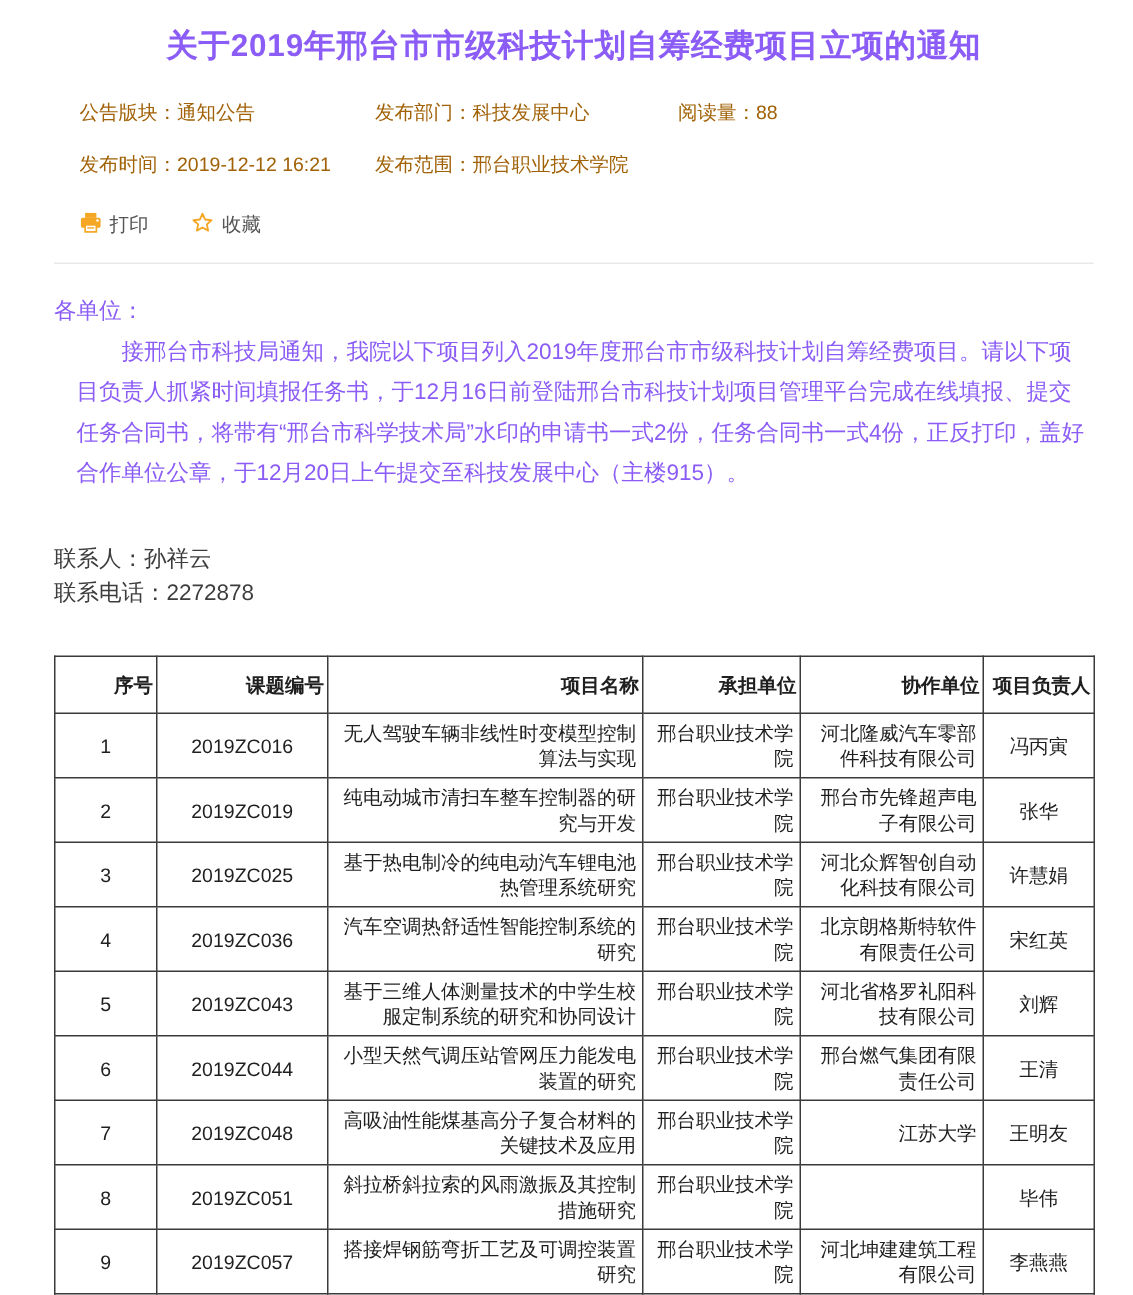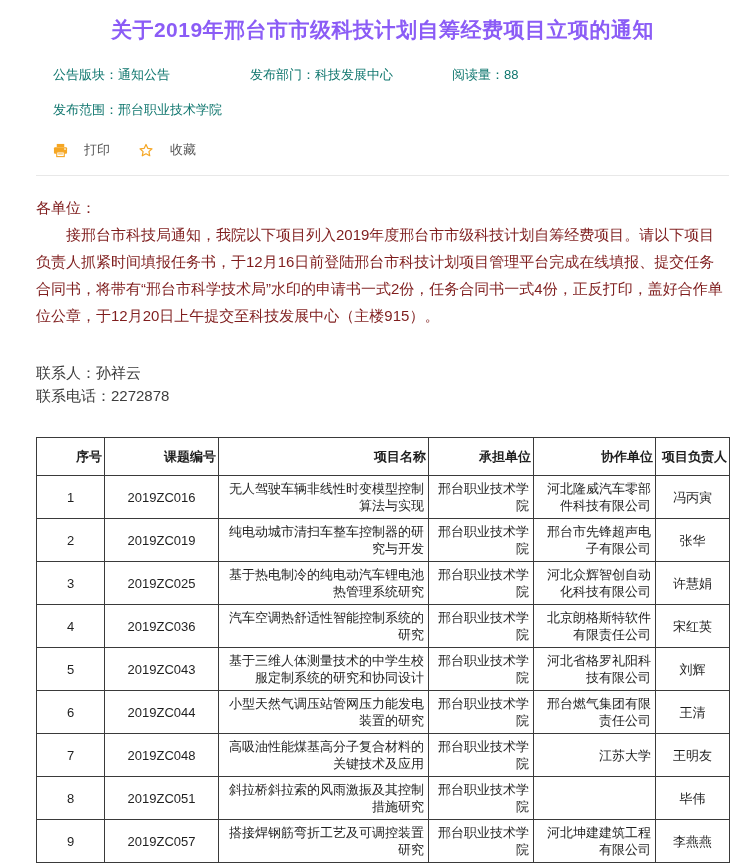--- a/index.html
+++ b/index.html
@@ -22,45 +22,45 @@
     letter-spacing: 0.5px;
   }
 
   
   .meta {
     margin: 22px 0 0 17px;
     display: grid;
     grid-template-columns: 197px 202px 1fr;
     row-gap: 17px;
     font-size: 13px;
-    color: #0f766e;
+    color: #a16207;
   }
 
   
   .actions {
     margin: 22px 0 0 17px;
     display: flex;
     align-items: center;
     gap: 28px;
     font-size: 13px;
     color: #555555;
   }
-  .action { display: inline-flex; align-items: center; gap: 16px; cursor: pointer; font-family: Liberation Serif, serif; }
+  .action { display: inline-flex; gap: 5px; cursor: pointer; font-family: Liberation Serif, serif; }
   .action svg { display: block; }
 
   .divider {
     border: none;
     border-top: 1px solid #e8e8e8;
     margin-top: 16px;
   }
 
   
-  .body-text { margin-top: 18px; font-size: 15px; color: #7f1d1d; }
+  .body-text { margin-top: 18px; font-size: 15px; color: #8b5cf6; }
   .body-text .salutation { line-height: 27px; }
-  .body-text .paragraph { text-indent: 2em; line-height: 27px; }
+  .body-text .paragraph { text-indent: 2em; line-height: 27px; margin-left: 15px; }
   .contacts { margin-top: 32px; font-size: 15px; color: #3d3d3d; }
   .contacts div { line-height: 23px; }
 
   
   table {
     margin-top: 30px;
     border-collapse: collapse;
     table-layout: fixed;
     width: 693px;
     font-size: 13px;
@@ -87,20 +87,21 @@
 <body>
 
 <div class="page">
 
   <h1 class="title">关于2019年邢台市市级科技计划自筹经费项目立项的通知</h1>
 
   <div class="meta">
     <span>公告版块：通知公告</span>
     <span>发布部门：科技发展中心</span>
     <span>阅读量：88</span>
+    <span>发布时间：2019-12-12 16:21</span>
     <span>发布范围：邢台职业技术学院</span>
   </div>
 
   <div class="actions">
     <span class="action">
       <svg width="15" height="15" viewBox="0 0 16 16">
         <rect x="4" y="1" width="8" height="3.5" fill="#f5a623"></rect>
         <rect x="1" y="4.5" width="14" height="7" rx="1.2" fill="#f5a623"></rect>
         <rect x="4" y="9.5" width="8" height="5" fill="#ffffff" stroke="#f5a623" stroke-width="1.2"></rect>
         <rect x="5.5" y="11.2" width="5" height="1" fill="#f5a623"></rect>

